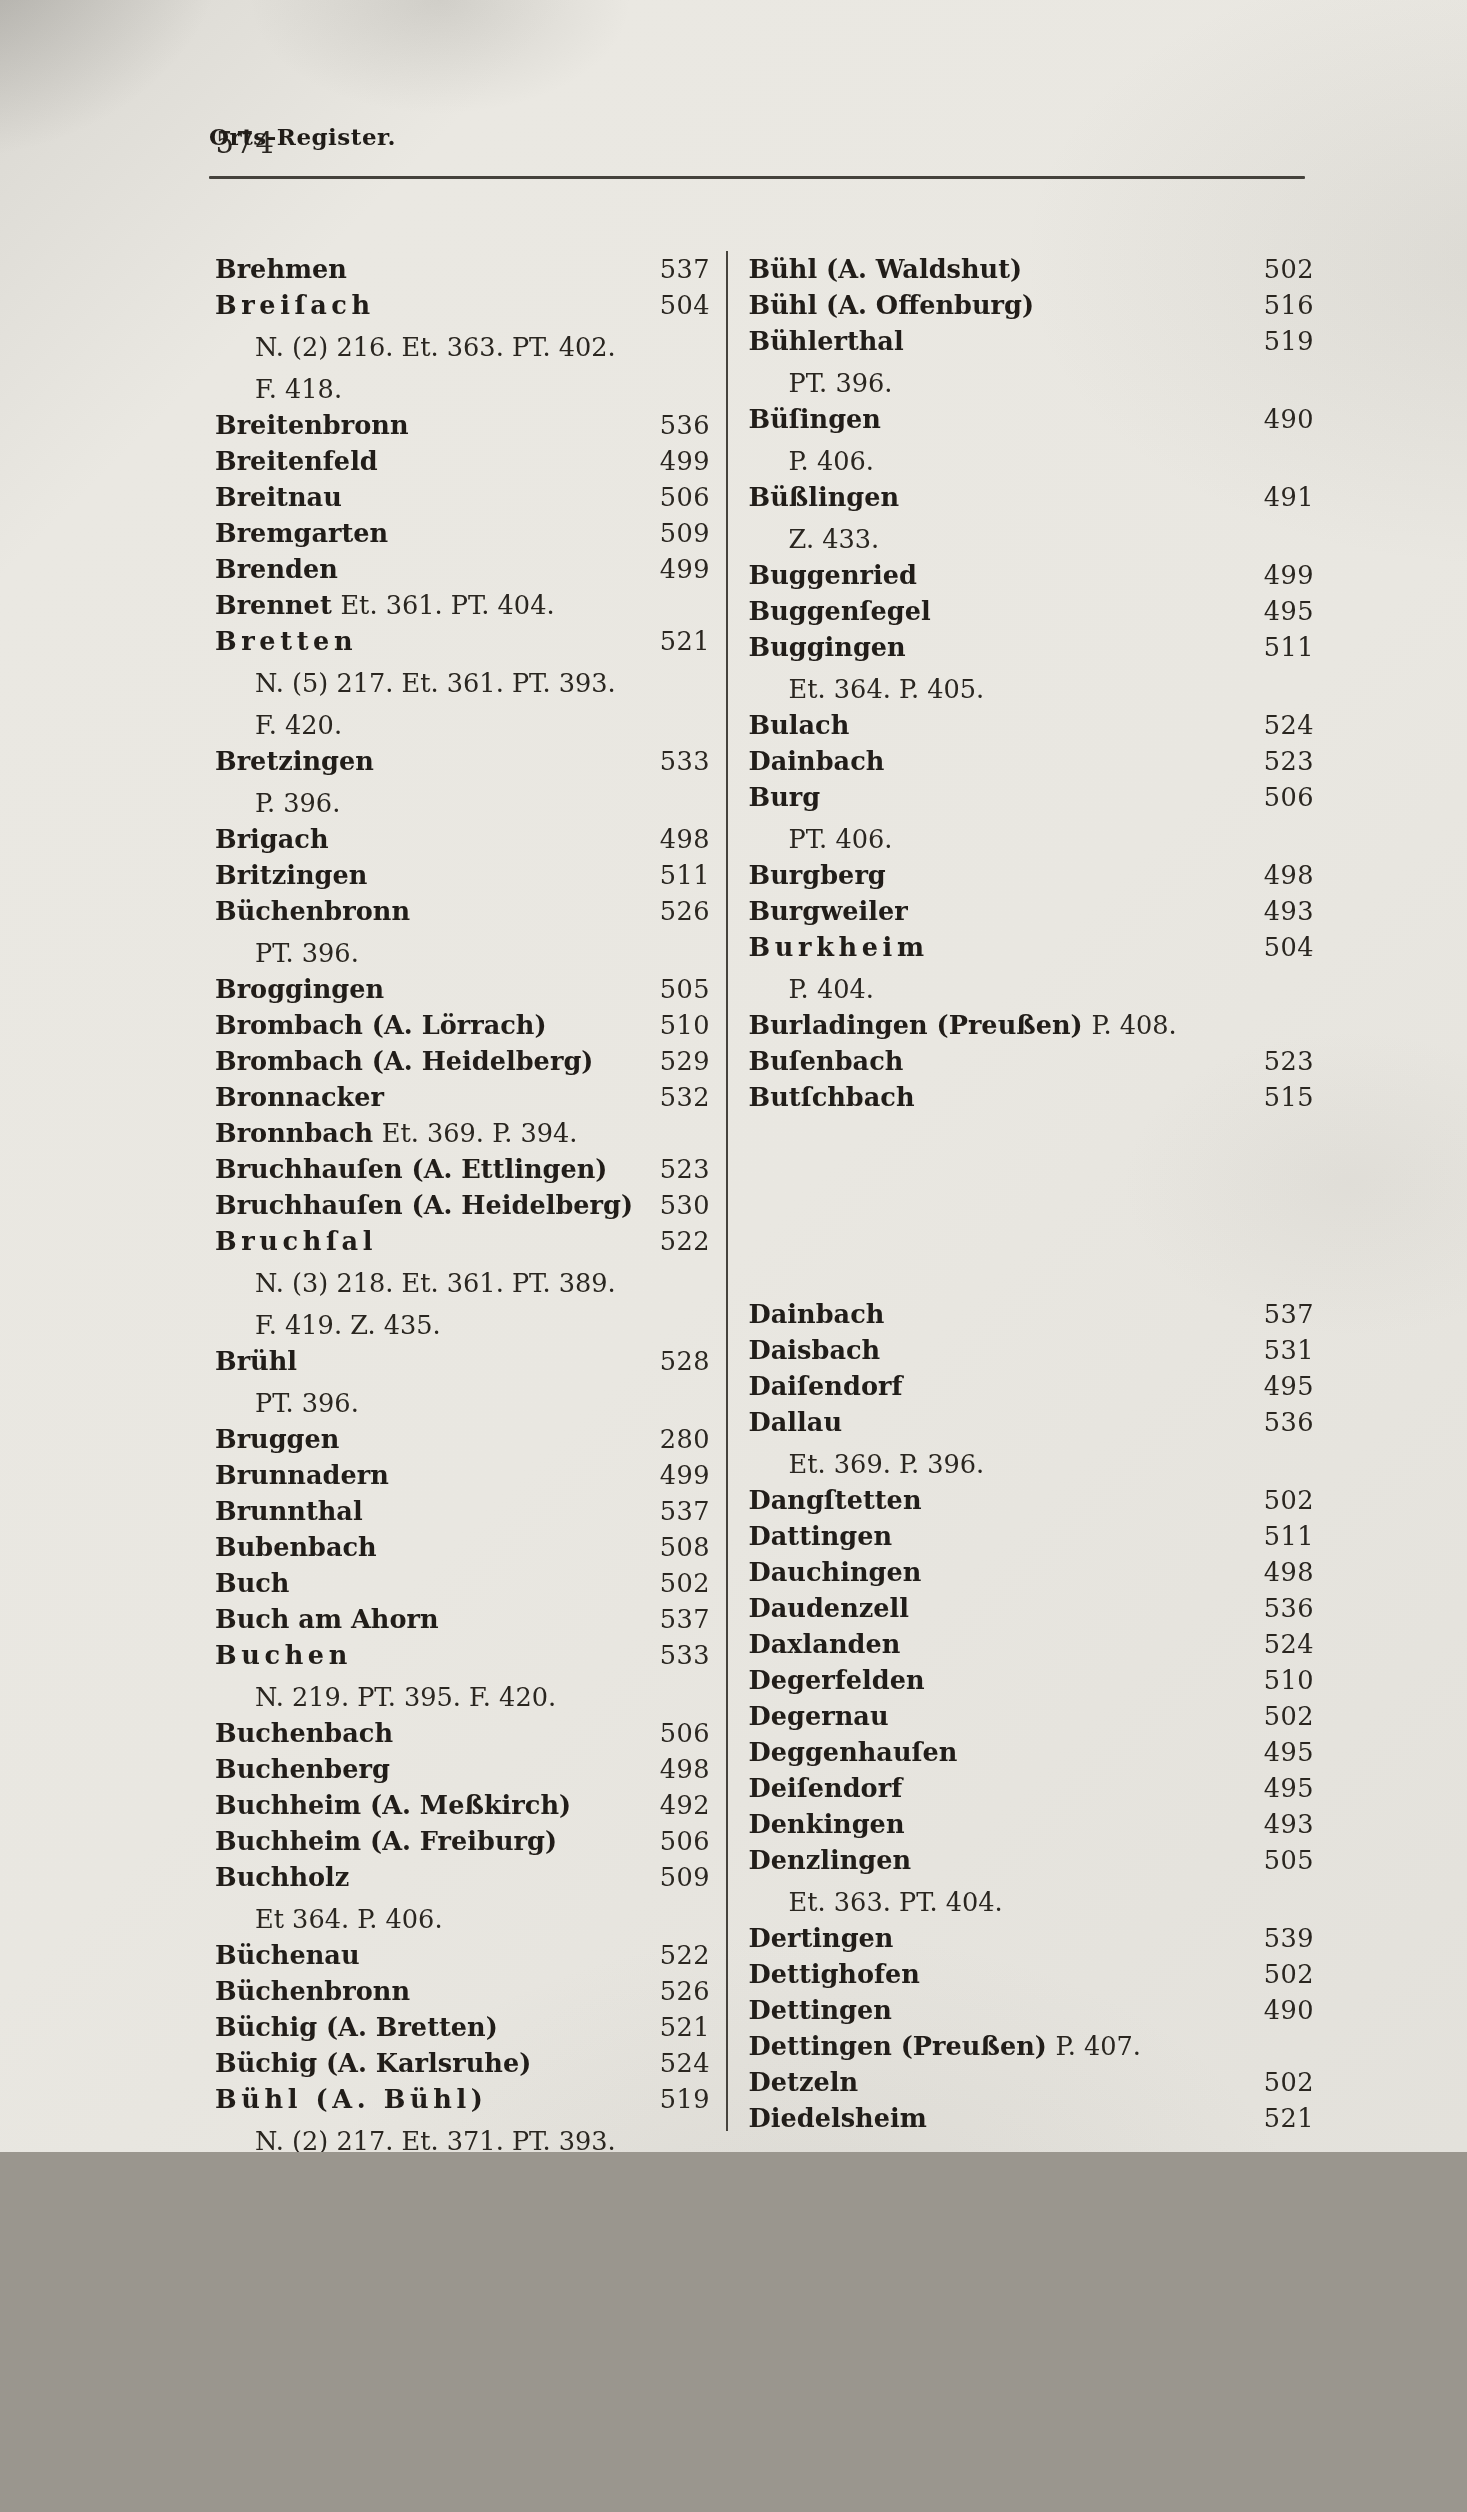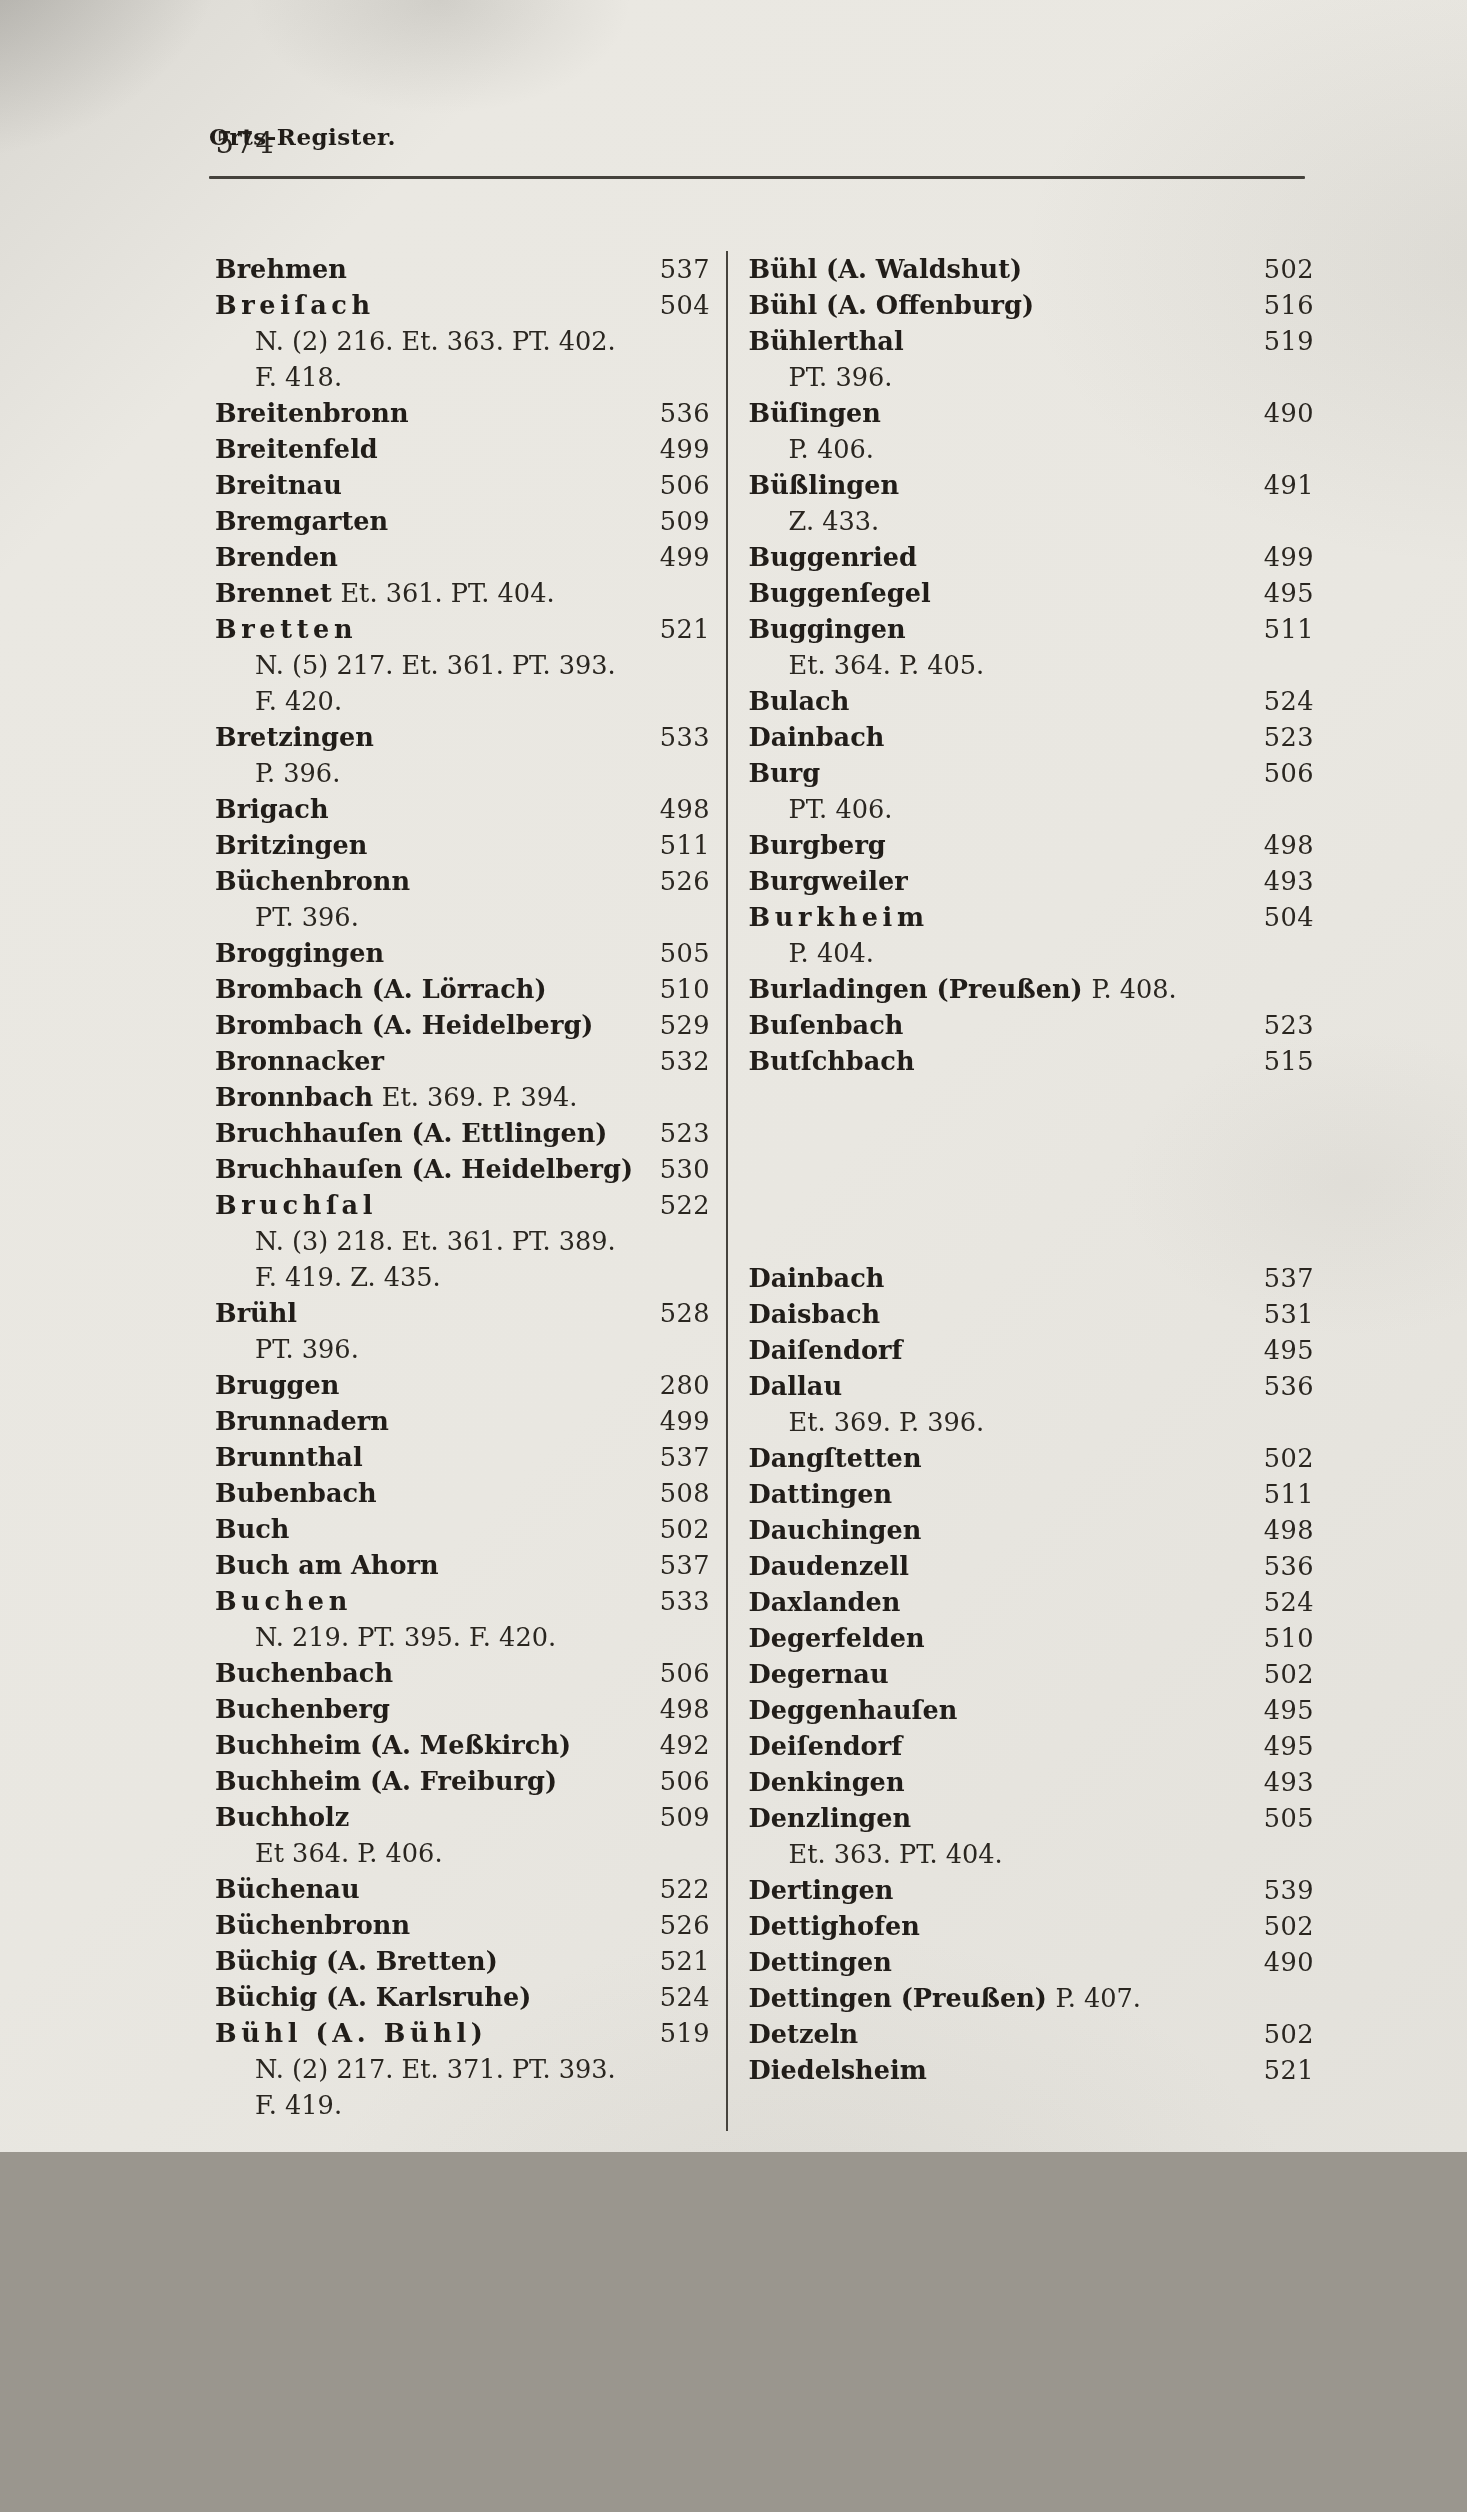--- a/index.html
+++ b/index.html
@@ -34,21 +34,21 @@
   .columns { position: absolute; top: 251px; left: 215px; width: 1099px; display: flex; }
   .colL { width: 495px; text-align: right; }
   .divider { width: 1.6px; margin-left: 16.3px; background: #46433d; height: 1880px; }
   .colR { flex: 1; padding-left: 20.7px; }
   .row { display: flex; white-space: nowrap; line-height: 36px; height: 36px; font-size: 25.6px; }
   .nm  { font-weight: bold; color: #211d19; }
   .sp  { letter-spacing: 0.18em; }
   .inl { font-weight: normal; margin-left: 8.7px; color: #2a2620; }
   .fill{ flex: 1; min-width: 11px; }
   .pg  { font-weight: normal; color: #2a2620; letter-spacing: 0.5px; }
-  .ref { padding-left: 40px; }
+  .ref { padding-left: 40px; margin-top: 6px; }
   .rf  { font-weight: normal; color: #2a2620; }
   .gaprow { width: 100%; }
 </style>
 </head>
 <body>
 
 <div class="page">
   <div class="header">
     <span class="pgnum">574</span>
     <span class="ttl">Orts-Register.</span>

